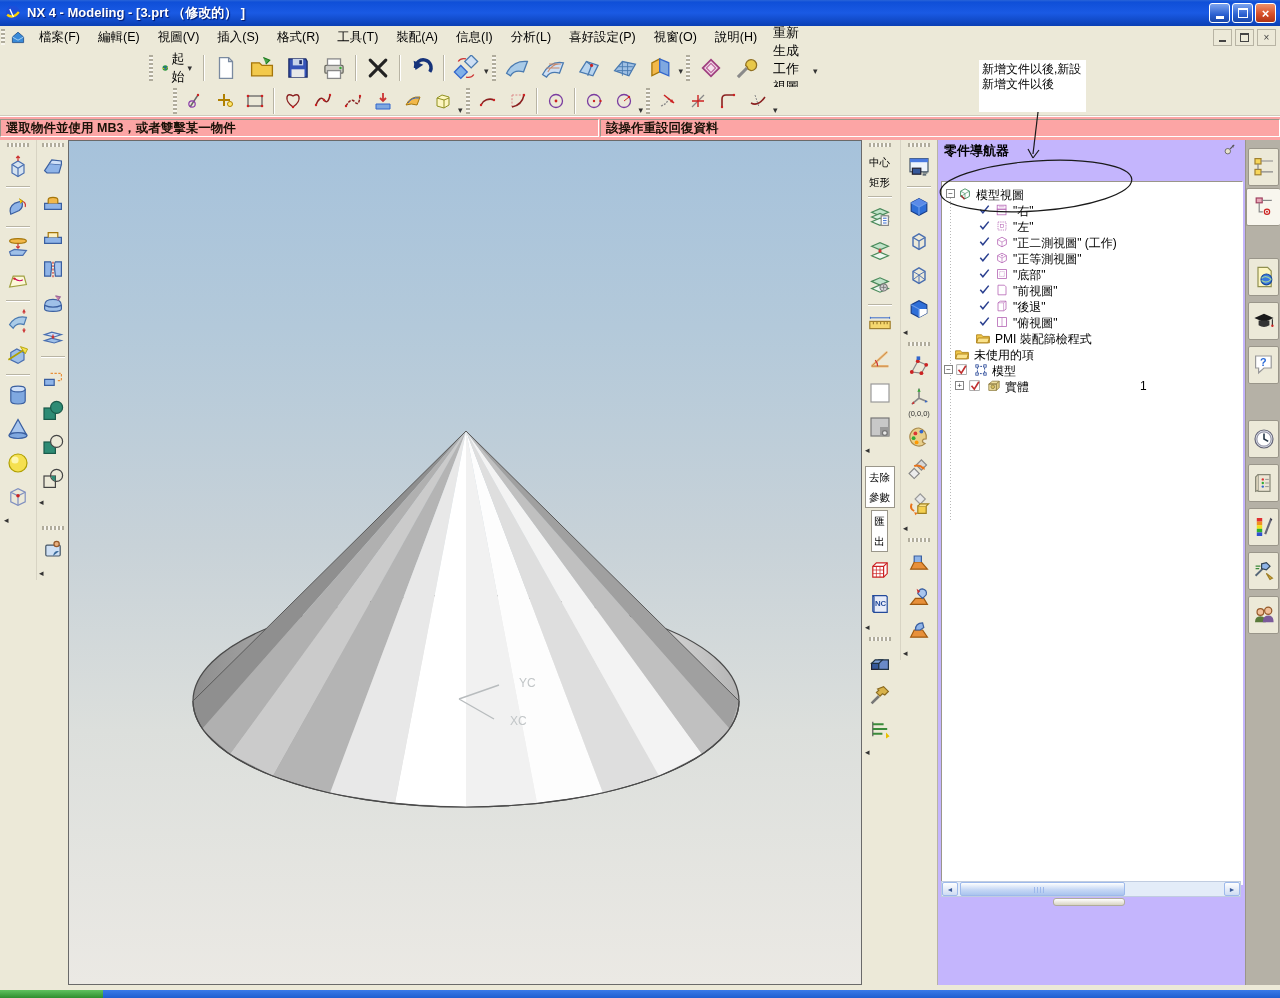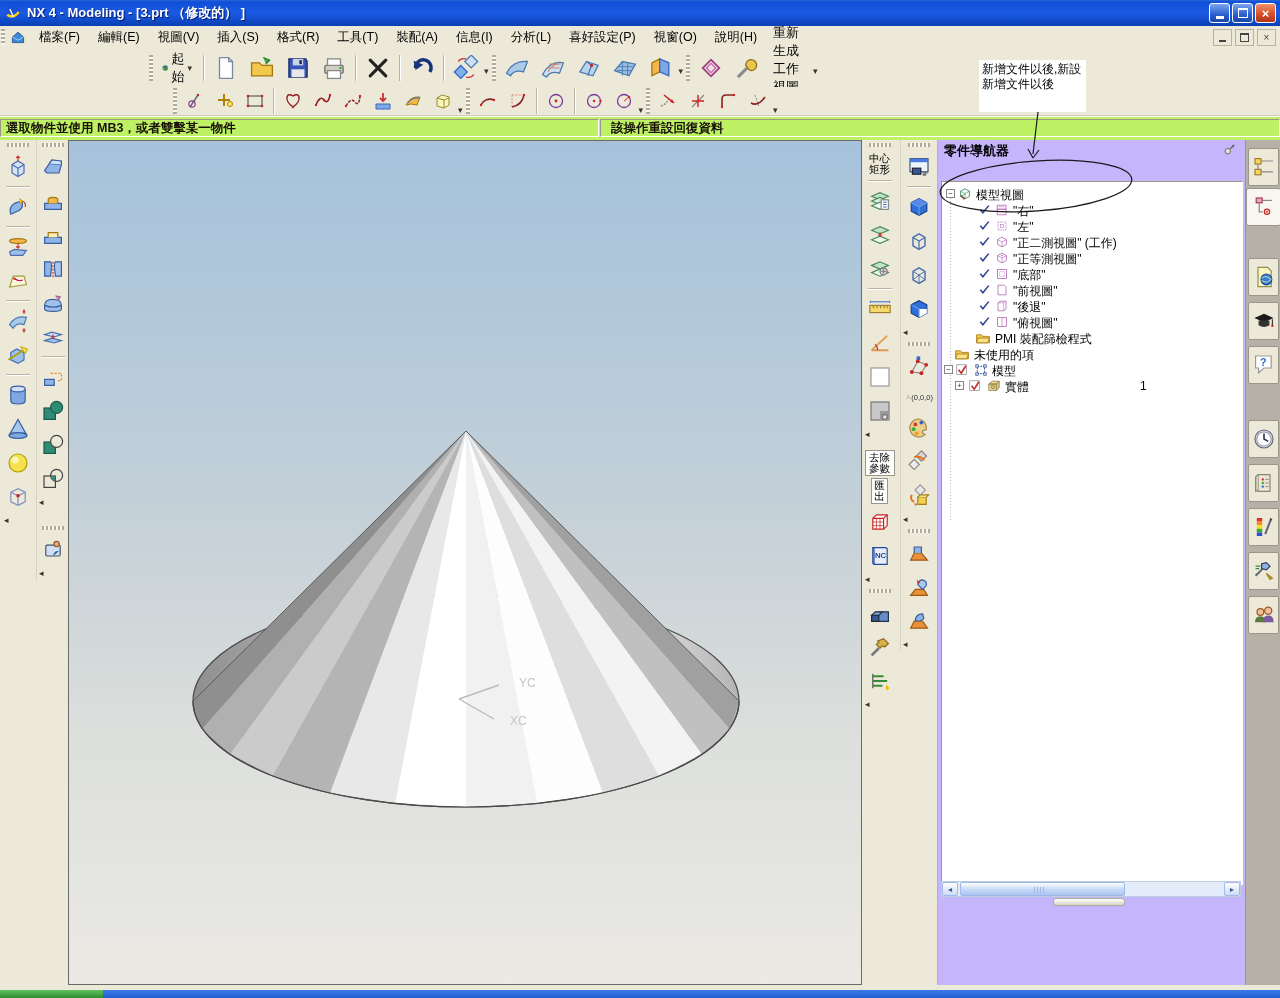--- a/index.html
+++ b/index.html
@@ -34,25 +34,25 @@
   .tbtn{display:flex;align-items:center;justify-content:center;border:1px solid transparent;margin:0 1px;cursor:default;}
   #tb1 .tbtn{width:32px;height:32px;}
   #tb2 .tbtn{width:26px;height:24px;}
   .tbtn.start{width:auto;padding:0 4px;font-size:13px;gap:3px;}
   .tbtn.regen{width:auto;padding:0 6px;font-size:13px;gap:4px;}
   .caret{font-size:9px;color:#333;margin:8px 2px 0 0;align-self:flex-start;padding-top:10px;}
   #tb1 .caret{padding-top:18px;margin-top:0;align-self:flex-start;}
   .sepv{width:1px;height:26px;background:#b8b4a4;border-right:1px solid #fff;margin:0 3px;}
   .gripv{width:4px;height:26px;margin:0 3px 0 1px;background:repeating-linear-gradient(180deg,#b0ac9c 0 2px,#f8f6ee 2px 4px);}
   .tbgap{display:inline-block;}
-  .txticon{font-size:10.5px;line-height:11px;text-align:center;white-space:normal;word-break:break-all;color:#000;}
+  .txticon{font-size:10.5px;line-height:20px;text-align:center;white-space:normal;word-break:break-all;color:#000;}
   .txticon.white{background:#fff;border:1px solid #9a968a;}
   .olabel{font-size:7.5px;color:#333;}
   
-  #prompt{position:absolute;left:0;top:116px;width:1280px;height:24px;background:#bef264;border-top:1px solid #fff;border-bottom:1px solid #808080;}
+  #prompt{position:absolute;left:0;top:116px;width:1280px;height:24px;background:#fca5a5;border-top:1px solid #fff;border-bottom:1px solid #808080;}
   .pcell{position:absolute;top:2px;height:18px;border:1px solid;border-color:#9a968a #fff #fff #9a968a;display:flex;align-items:center;padding-left:5px;box-sizing:border-box;
     font-size:12.5px;font-weight:bold;color:#1a1208;white-space:nowrap;overflow:hidden;}
   
   #main{position:absolute;left:0;top:140px;width:1280px;height:845px;background:#ece9d8;}
   .vstrip{position:absolute;top:0;display:flex;flex-direction:column;align-items:center;}
   .vstrip .tbtn{width:28px;height:30px;margin:1px 0;}
   .griph{height:4px;width:22px;margin:3px 0;background:repeating-linear-gradient(90deg,#b0ac9c 0 2px,#f8f6ee 2px 4px);}
   .seph{height:1px;width:24px;background:#b8b4a4;border-bottom:1px solid #fff;margin:2px 0;}
   .collapse{font-size:9px;color:#333;align-self:flex-start;margin:1px 0 2px 2px;}
   #lcol1{left:2px;width:32px;}
@@ -407,21 +407,21 @@
         </svg>
       </div>
       <div class="caret">▾</div>
     </div>
 
   <div id="prompt">
     <div class="pcell" style="left:0;width:599px">
         <span>選取物件並使用 MB3，或者雙擊某一物件</span>
       </div>
     <div class="pcell" style="left:600px;width:680px">
-        <span style="margin-left:5px">該操作重設回復資料</span>
+        <span style="">該操作重設回復資料</span>
       </div>
   </div>
 
   <div id="main">
     <div id="lcol1" class="vstrip">
         <div class="griph"></div>
         <div class="tbtn">
           <svg viewBox="0 0 20 20" width="24" height="24">
             <path d="M5 8l5-3 5 3v7l-5 3-5-3z" fill="#cfe0f8" fill-opacity=".75" stroke="#4a6fb0"></path>
             <path d="M5 8l5 3 5-3M10 11v7" fill="none" stroke="#4a6fb0"></path>
@@ -749,21 +749,21 @@
           <div class="tbtn">
             <svg viewBox="0 0 20 20" width="24" height="24">
               <path d="M4 15l5-9 7 3-4 7z" fill="none" stroke="#888"></path>
               <circle cx="4" cy="15" r="1.6" fill="#c22"></circle>
               <circle cx="9" cy="6" r="1.6" fill="#c22"></circle>
               <circle cx="16" cy="9" r="1.6" fill="#c22"></circle>
               <circle cx="12" cy="16" r="1.6" fill="#c22"></circle>
               <rect x="8" y="2" width="3" height="3" fill="#36c"></rect>
             </svg>
           </div>
-          <div class="tbtn" style="flex-direction: row; height: auto;">
+          <div class="tbtn" style="flex-direction: column; height: auto;">
             <svg viewBox="0 0 20 20" width="24" height="24">
               <path d="M10 11V3M10 11l-6 5M10 11l7 3" stroke-width="1.4" stroke="#888" fill="none"></path>
               <path d="M10 3l-1.4 2.6h2.8z" fill="#3a3"></path>
               <path d="M4 16l2.4-.4-1.2-2z" fill="#c33"></path>
               <path d="M17 14l-2.2.8.6-2.2z" fill="#36c"></path>
             </svg>
             <span class="olabel">(0,0,0)</span>
           </div>
           <div class="tbtn">
             <svg viewBox="0 0 20 20" width="24" height="24">

